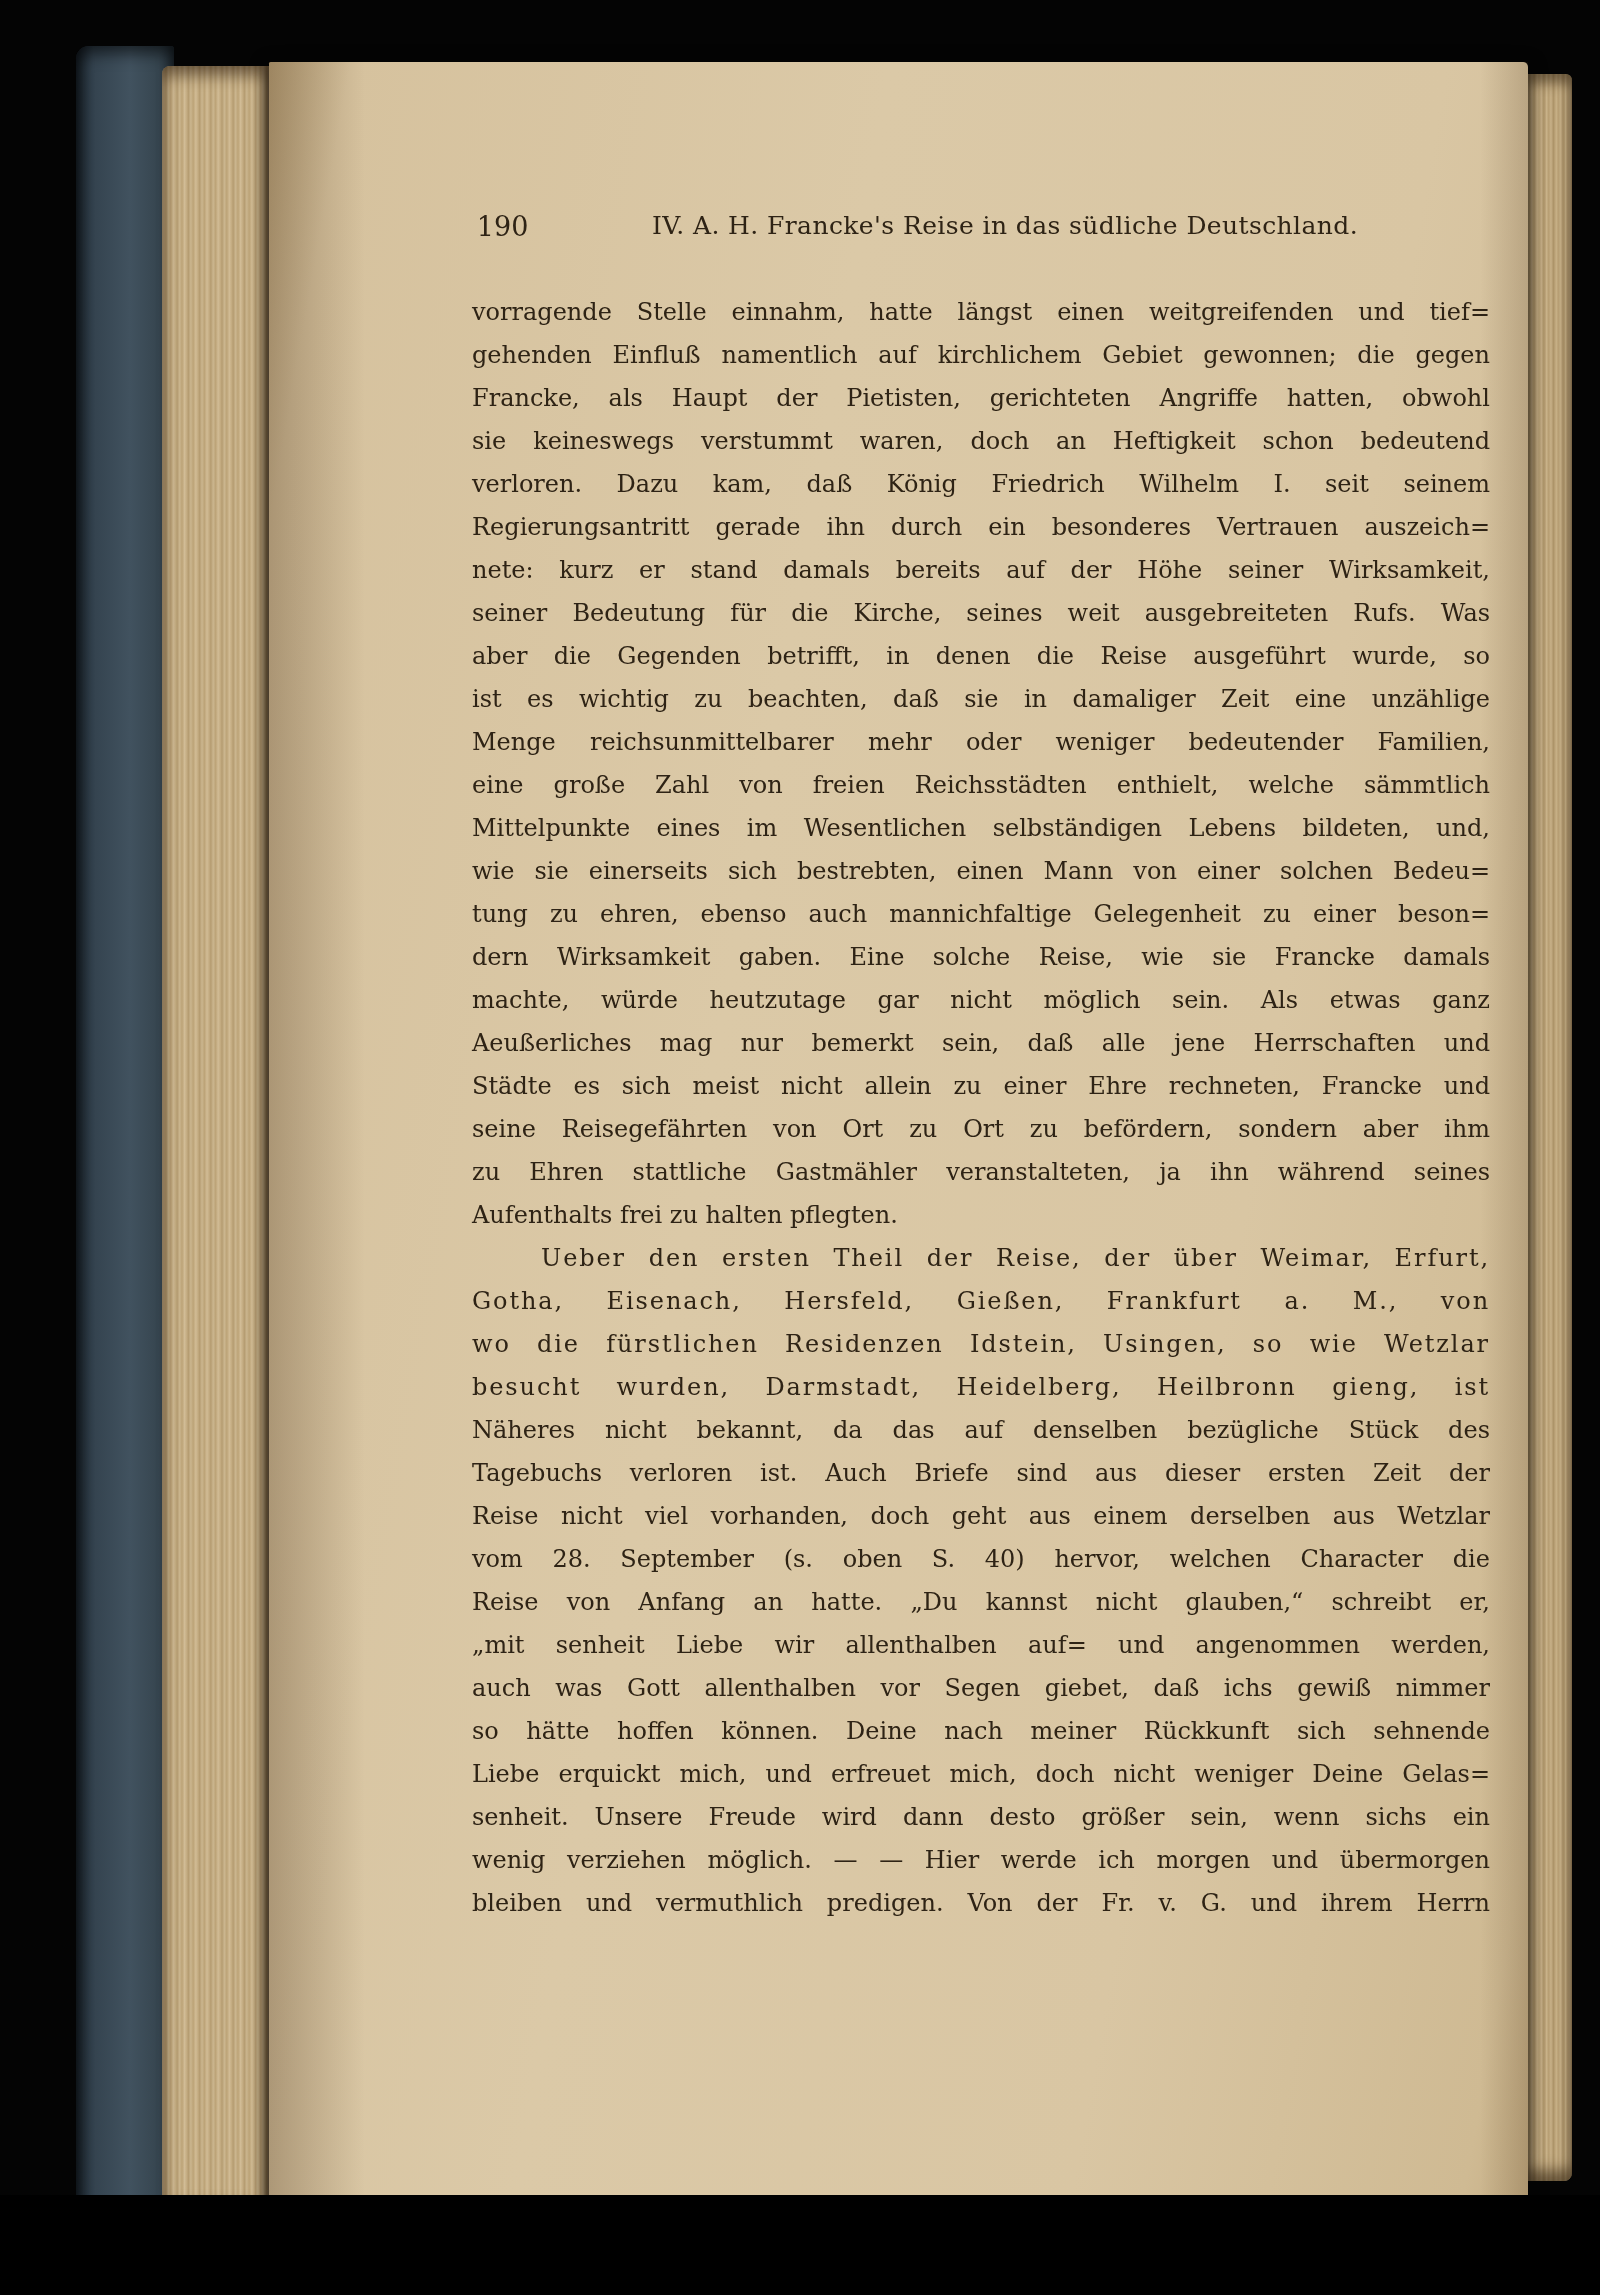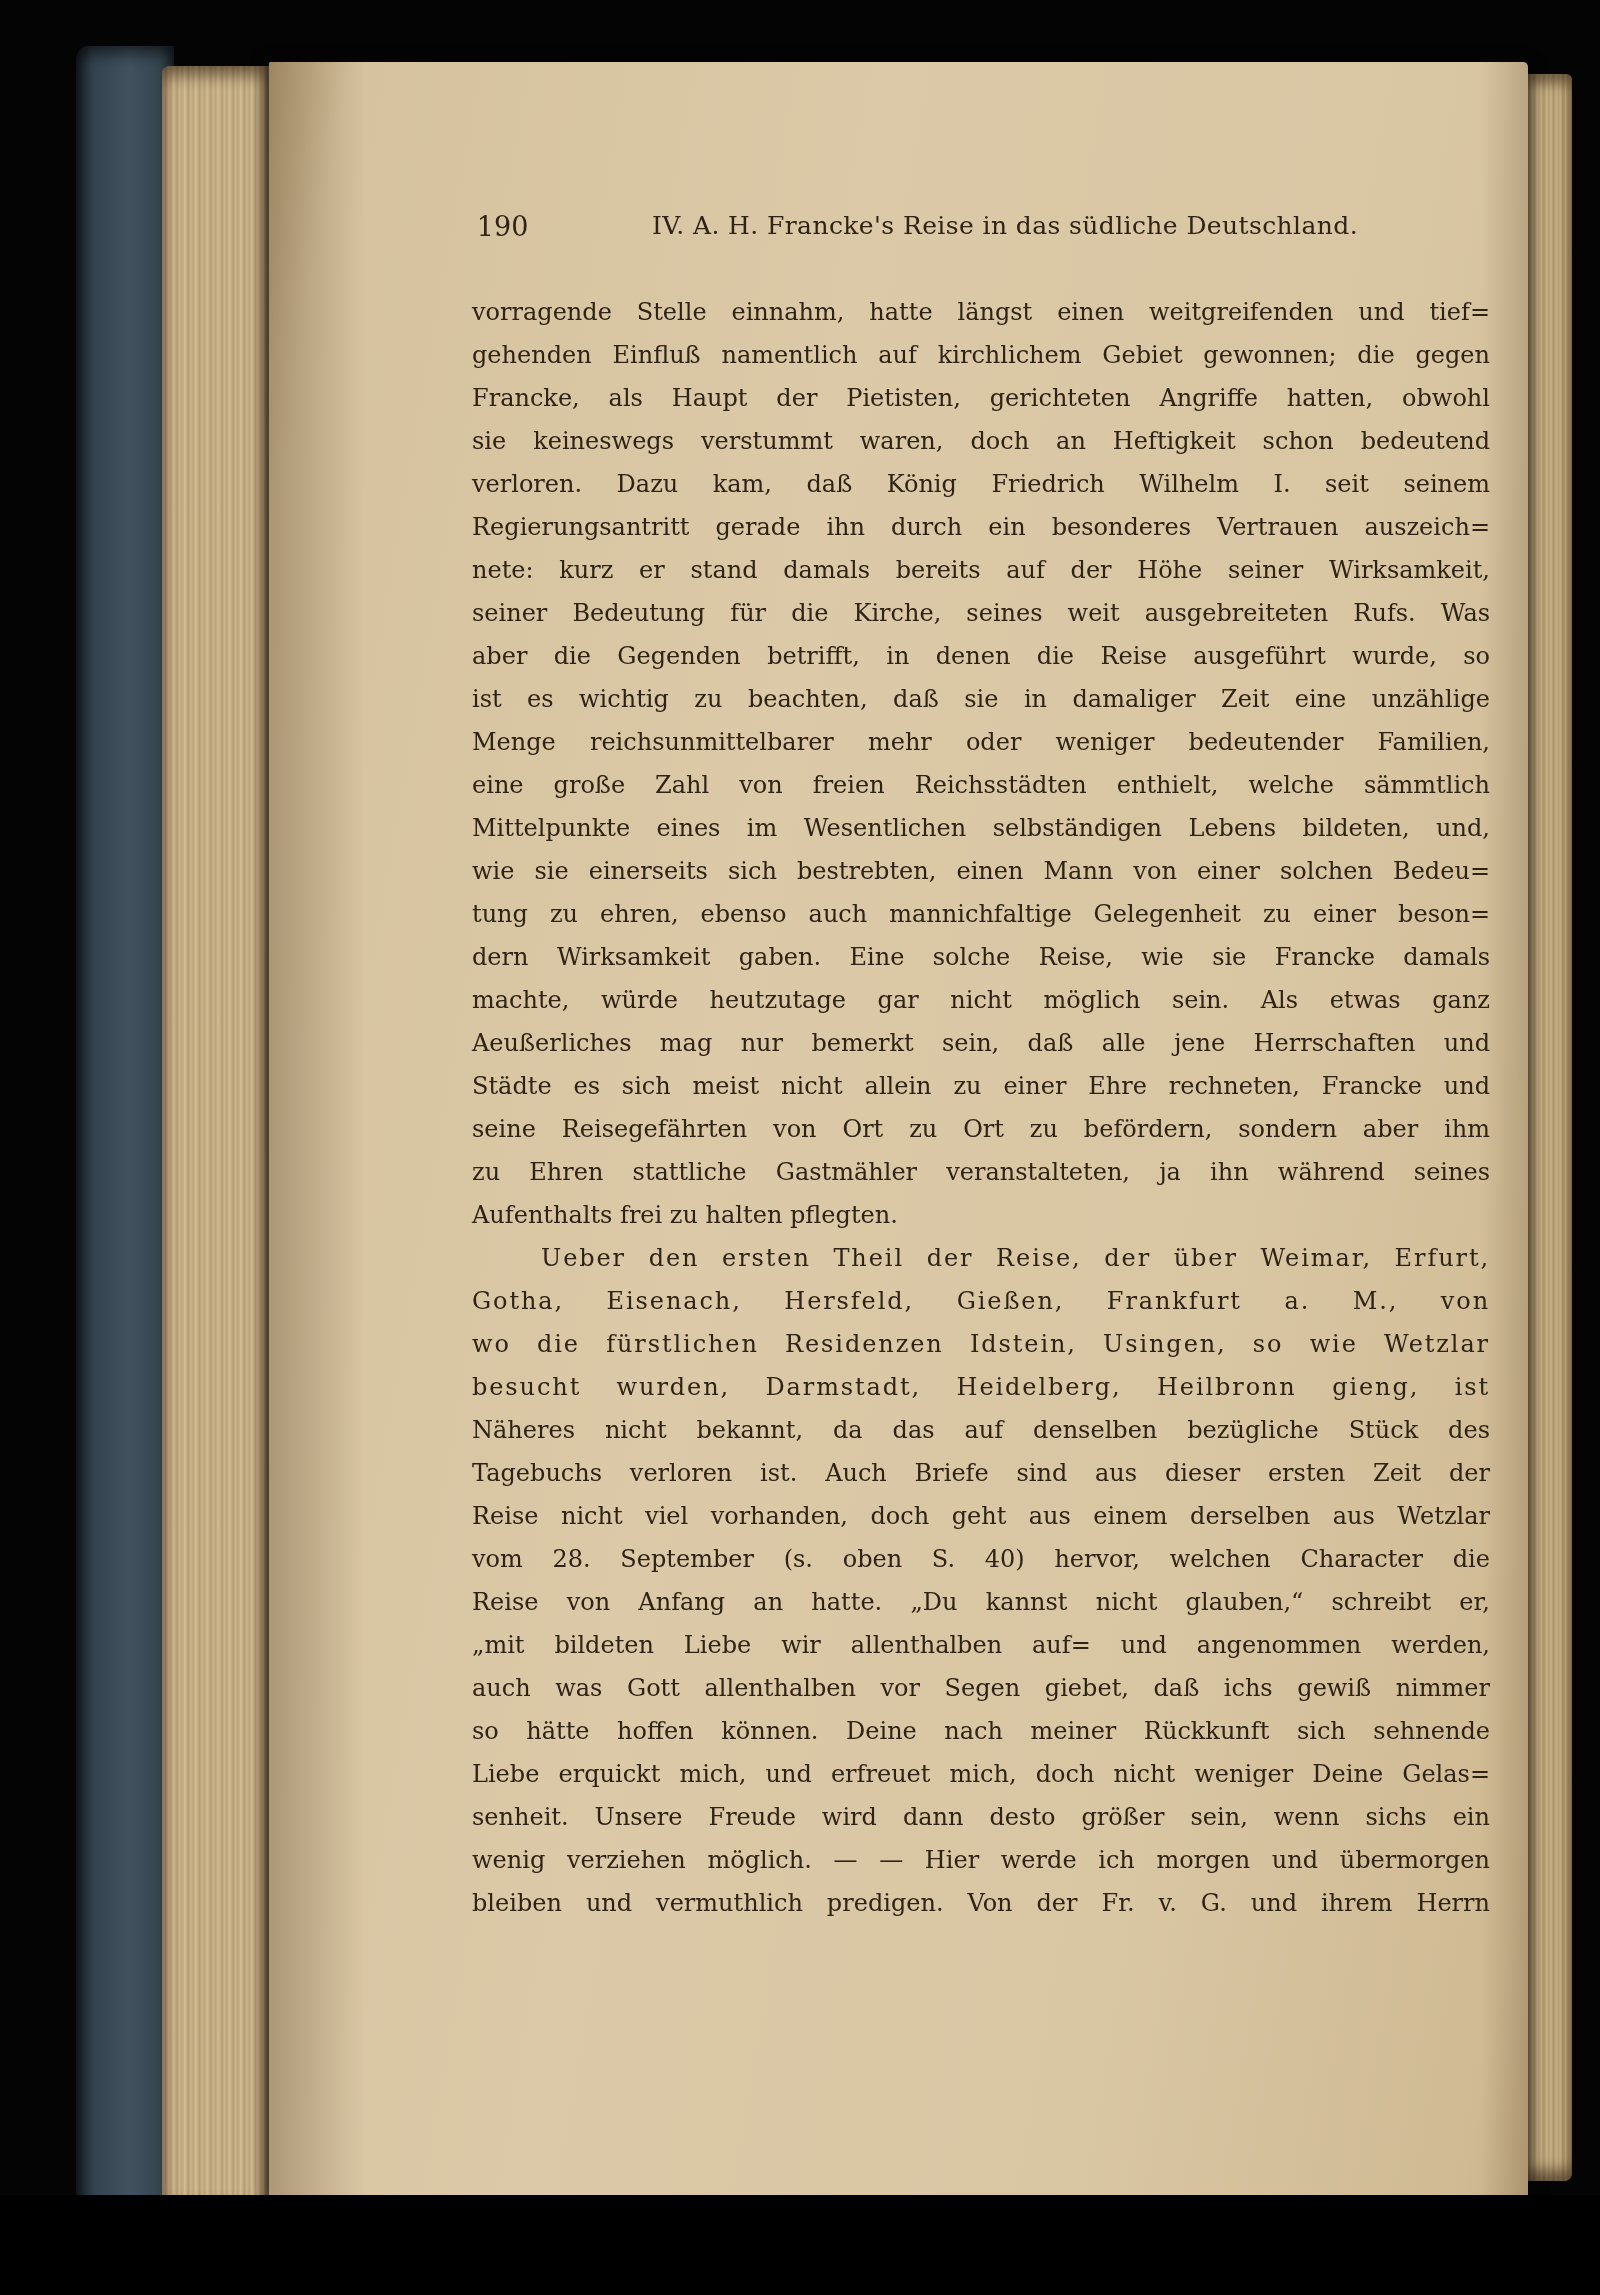--- a/index.html
+++ b/index.html
@@ -197,21 +197,21 @@
           <div class="paragraph">
             <div class="line indent spaced">Ueber den ersten Theil der Reise, der über Weimar, Erfurt,</div>
             <div class="line spaced">Gotha, Eisenach, Hersfeld, Gießen, Frankfurt a. M., von</div>
             <div class="line spaced">wo die fürstlichen Residenzen Idstein, Usingen, so wie Wetzlar</div>
             <div class="line spaced">besucht wurden, Darmstadt, Heidelberg, Heilbronn gieng, ist</div>
             <div class="line">Näheres nicht bekannt, da das auf denselben bezügliche Stück des</div>
             <div class="line">Tagebuchs verloren ist.  Auch Briefe sind aus dieser ersten Zeit der</div>
             <div class="line">Reise nicht viel vorhanden, doch geht aus einem derselben aus Wetzlar</div>
             <div class="line">vom 28. September (s. oben S. 40) hervor, welchen Character die</div>
             <div class="line">Reise von Anfang an hatte.  „Du kannst nicht glauben,“ schreibt er,</div>
-            <div class="line">„mit bildeten Liebe wir allenthalben auf= und angenommen werden,</div>
+            <div class="line">„mit senheit Liebe wir allenthalben auf= und angenommen werden,</div>
             <div class="line">auch was Gott allenthalben vor Segen giebet, daß ichs gewiß nimmer</div>
             <div class="line">so hätte hoffen können.  Deine nach meiner Rückkunft sich sehnende</div>
             <div class="line">Liebe erquickt mich, und erfreuet mich, doch nicht weniger Deine Gelas=</div>
             <div class="line">senheit.  Unsere Freude wird dann desto größer sein, wenn sichs ein</div>
             <div class="line">wenig verziehen möglich. — —  Hier werde ich morgen und übermorgen</div>
             <div class="line">bleiben und vermuthlich predigen.  Von der Fr. v. G. und ihrem Herrn</div>
           </div>
         </div>
     </div>
   </div>

